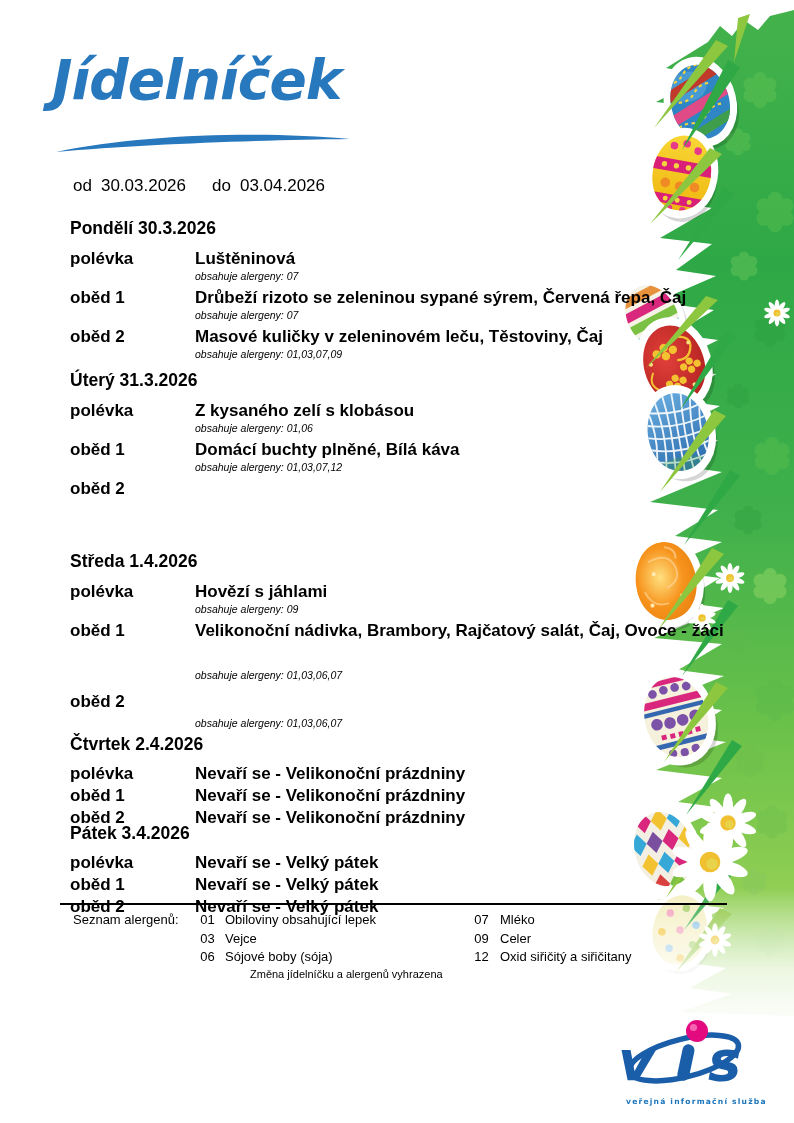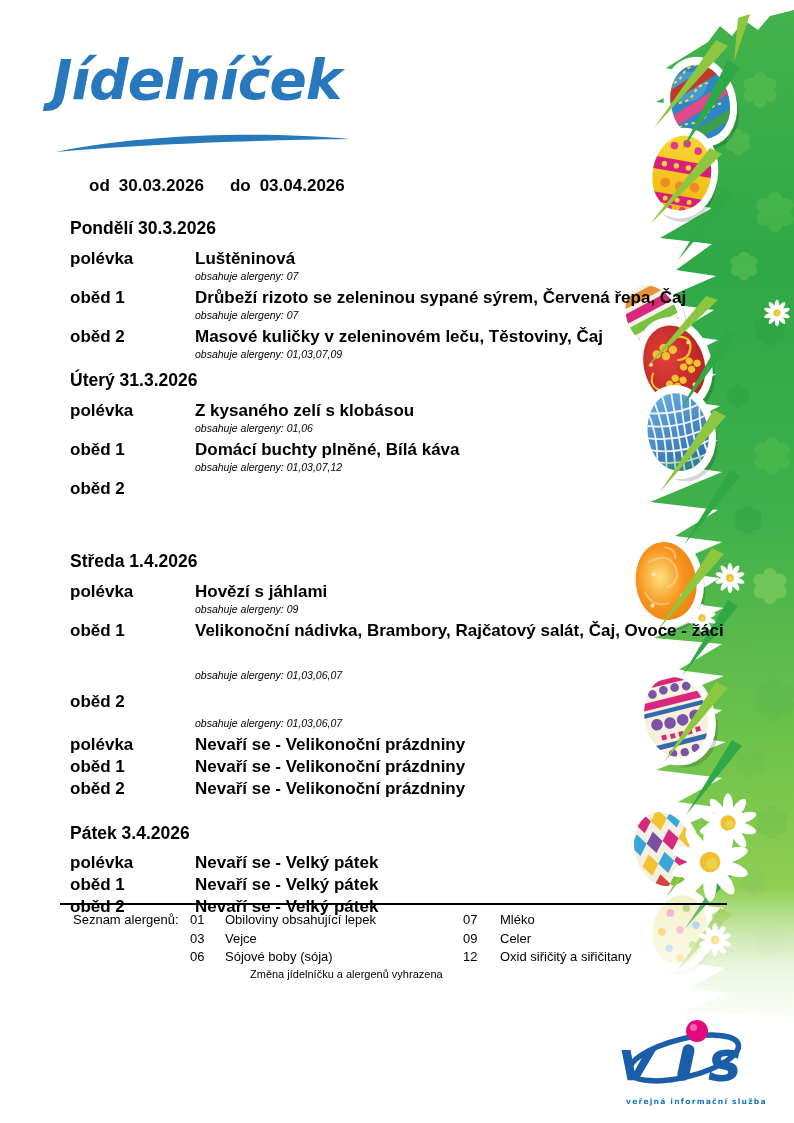--- a/index.html
+++ b/index.html
@@ -14,21 +14,21 @@
   .content { position:absolute; inset:0; z-index:1; }
   .brand-title {
     position:absolute; left:52px; top:48px;
     font-family:"DejaVu Sans", sans-serif;
     font-size:55px; font-weight:bold; font-style:italic;
     color:#2878BE; letter-spacing:-1px;
   }
   .brand-swoosh { position:absolute; left:52px; top:128px; width:302px; height:28px; }
   .date-range {
     position:absolute; left:73px; top:176px;
-    font-size:17px; font-weight:bold; white-space:nowrap;margin-left:16px;
+    font-size:17px; font-weight:normal; white-space:nowrap;
   }
   .date-range .lbl { margin-right:9px; }
   .date-range .d1 { margin-right:26px; }
   .date-range .d2 { }
   .day { position:absolute; left:70px; width:690px; }
   .day h2 { font-size:17.5px; font-weight:bold; line-height:21px; margin:0 0 8px 0; }
   .row { display:flex; margin-bottom:3px; }
   .rl { width:125px; flex-shrink:0; font-size:17px; font-weight:bold; line-height:23px; }
   .rc { width:568px; }
   .dish { font-size:17px; font-weight:bold; line-height:23px; }
@@ -36,21 +36,21 @@
   .note:empty { display:none; }
   .note.gap { margin-top:27px; margin-bottom:5px; }
   .day.compact .row { margin-bottom:0; }
   .day.compact .dish, .day.compact .rl { line-height:22px; }
   .footer-rule { position:absolute; left:60px; top:903px; width:667px; border-top:2px solid #000; }
   .legend { position:absolute; left:73px; top:911px; display:flex; font-size:13px; line-height:18.5px; }
   .lg-title { width:117px; }
   .lg-col1 { width:273px; }
   .lg-col2 { width:250px; }
   .lg-row { display:flex; }
-  .lg-code { width:35px; }
+  .lg-code { width:35px;text-align:center; }
   .lg-col2 .lg-code { width:37px; }
   .disclaimer { position:absolute; left:250px; top:968px; font-size:11px; }
   .vis-logo { position:absolute; left:596px; top:1016px; width:180px; height:96px; }
 </style>
 </head>
 <body>
 
 <div class="page">
 
   <svg class="deco" viewBox="0 0 174 1123" aria-hidden="true">
@@ -439,20 +439,21 @@
       </div>
       <div class="row">
         <div class="rl">oběd 2</div>
         <div class="rc">
         <div class="note gap">obsahuje alergeny: 01,03,06,07</div>
           </div>
       </div>
     </section>
 
     <section class="day compact" style="top:734px">
+      <h2>Čtvrtek 2.4.2026</h2>
       <div class="row">
         <div class="rl">polévka</div>
         <div class="rc">
             <div class="dish">Nevaří se - Velikonoční prázdniny</div>
         </div>
       </div>
       <div class="row">
         <div class="rl">oběd 1</div>
         <div class="rc">
             <div class="dish">Nevaří se - Velikonoční prázdniny</div>

